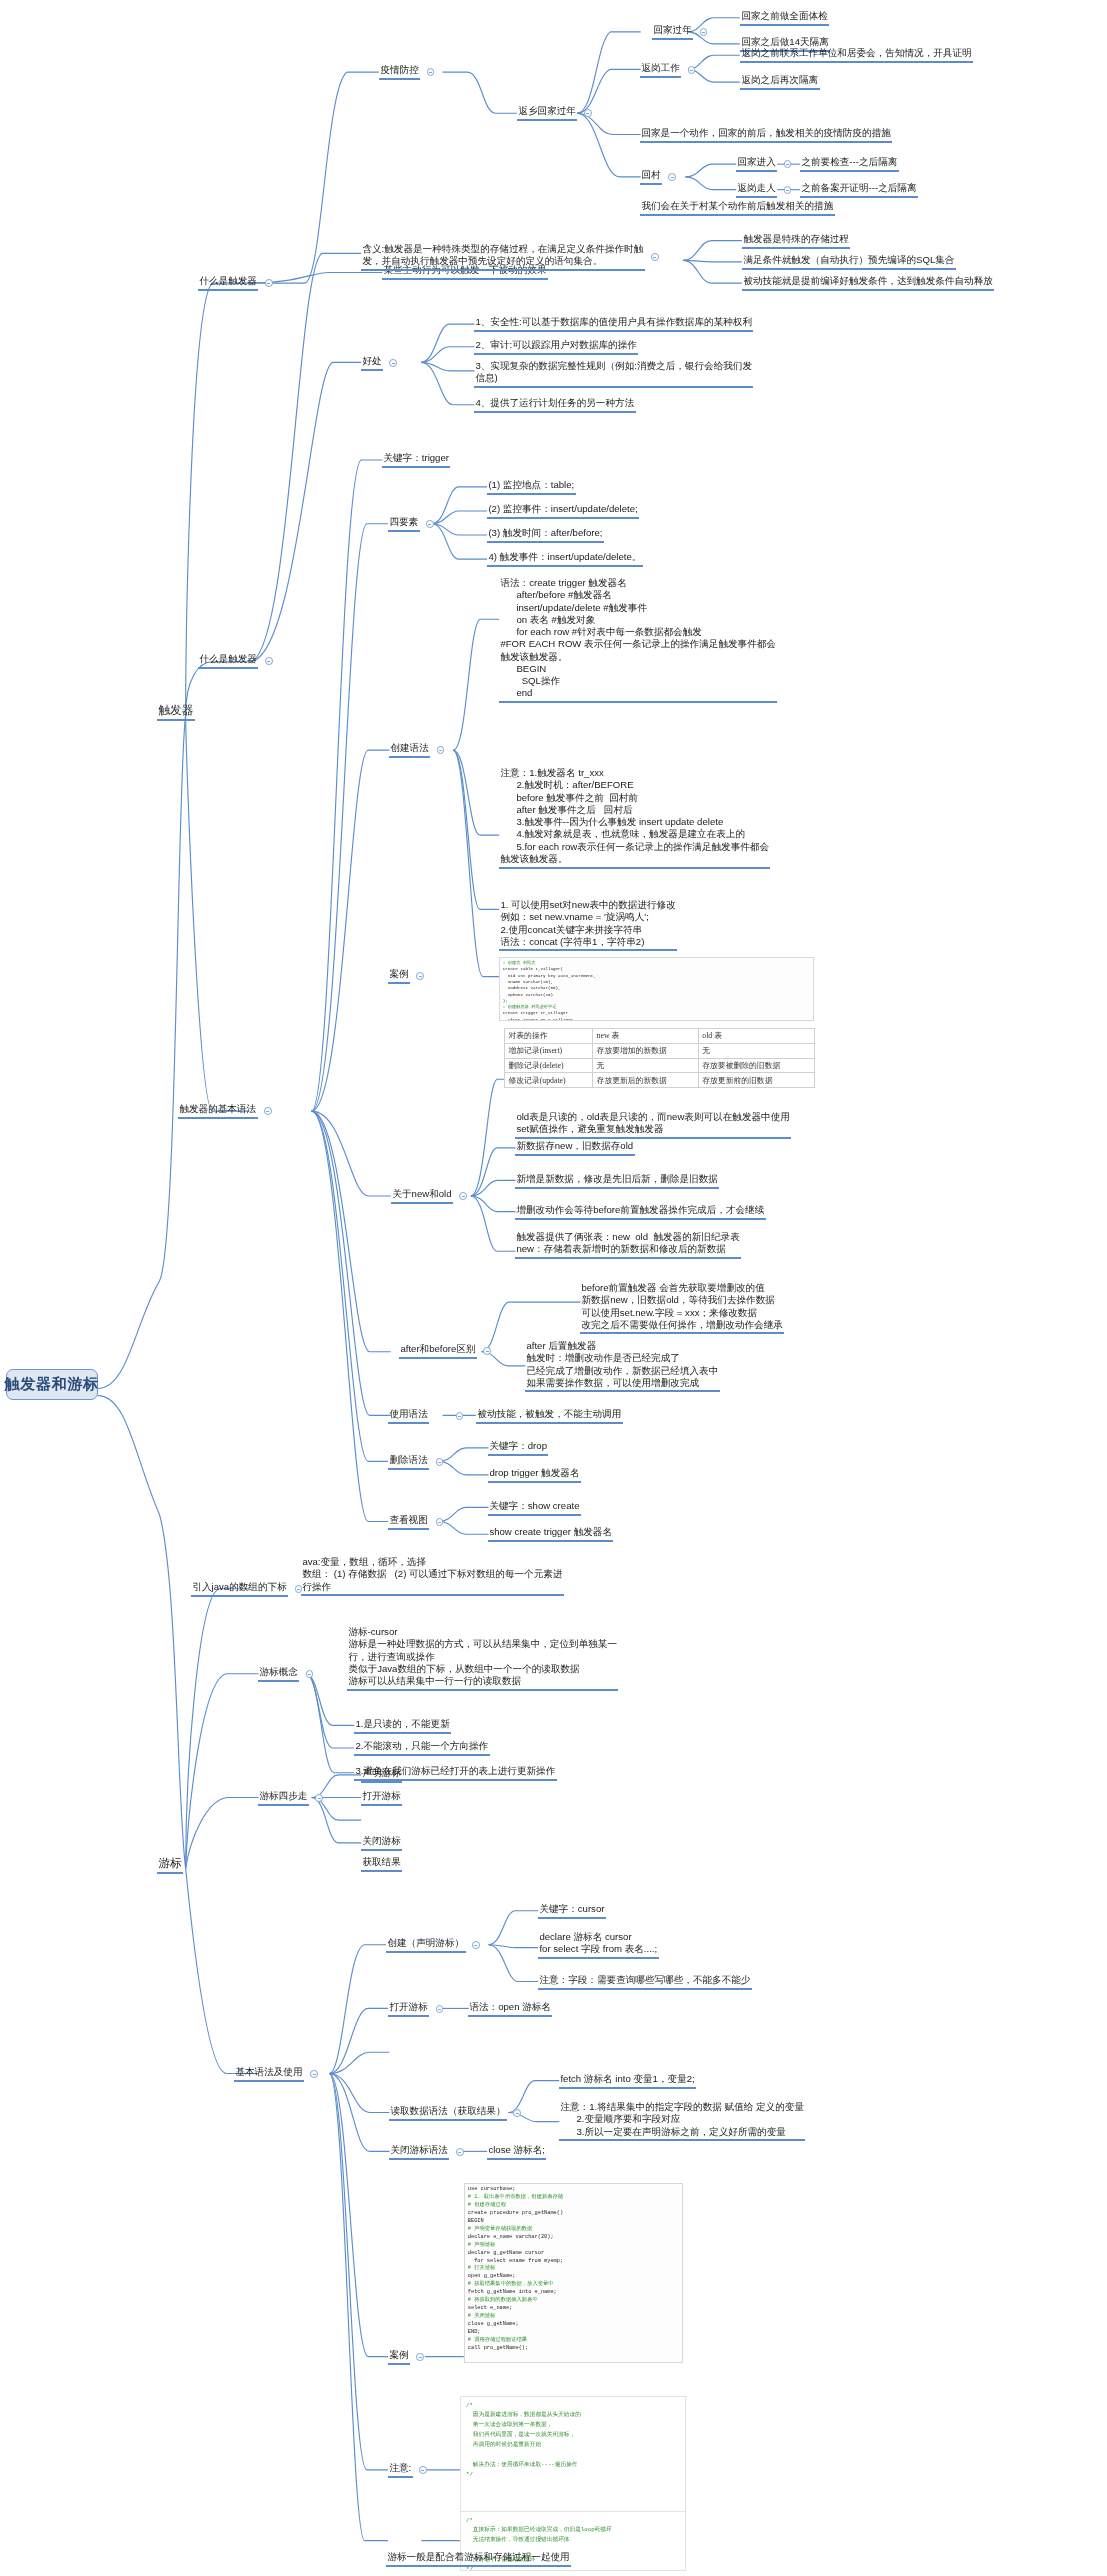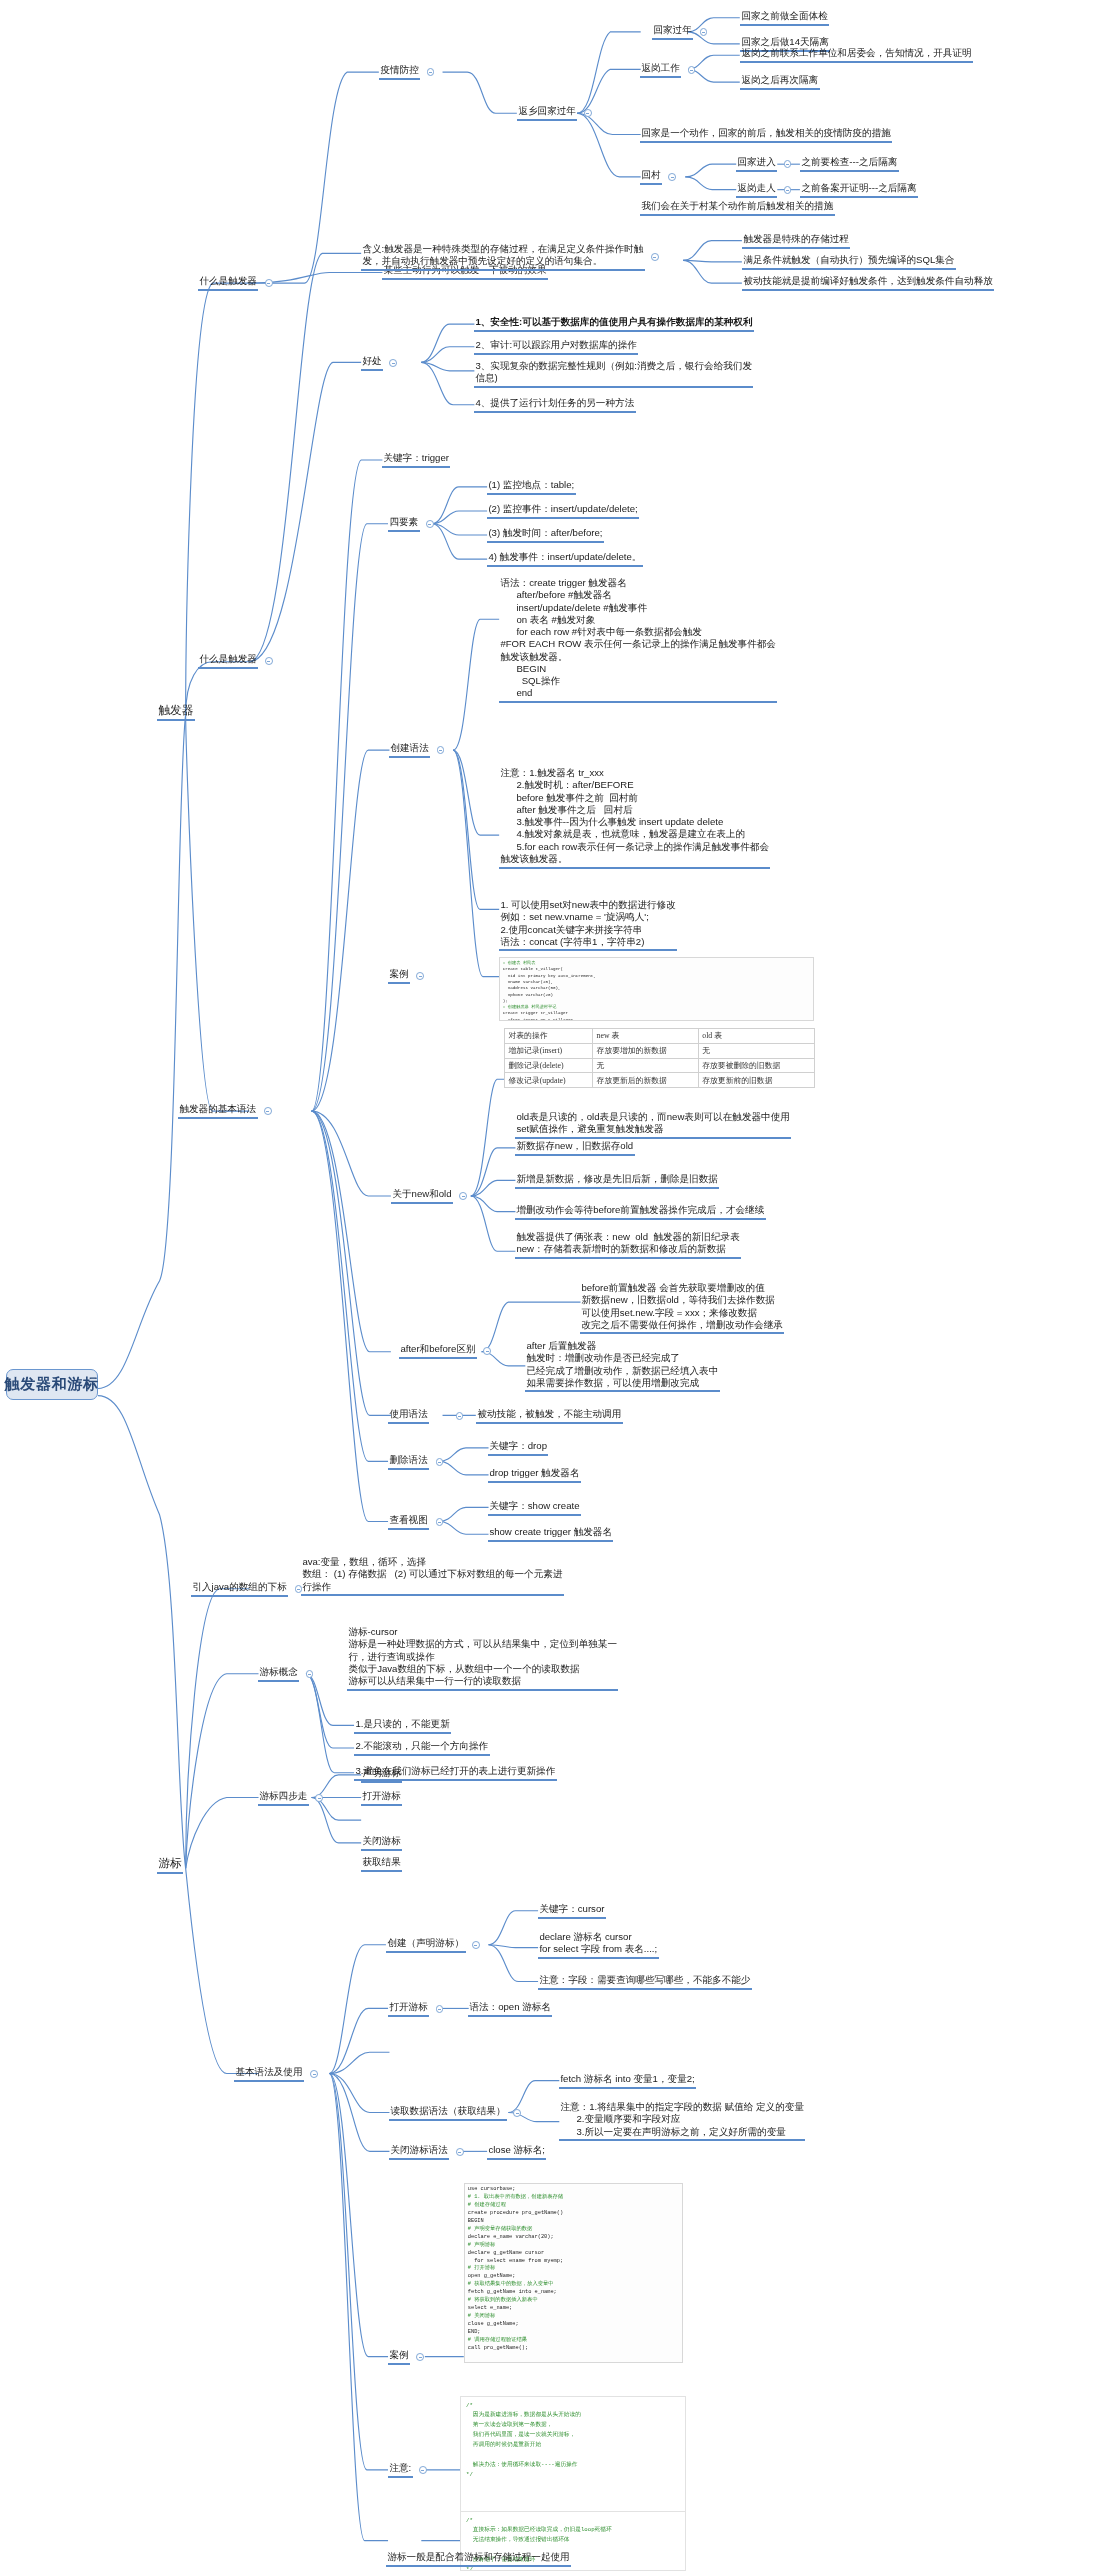--- a/index.html
+++ b/index.html
@@ -332,21 +332,21 @@
     <span class="tx">满足条件就触发（自动执行）预先编译的SQL集合</span>
   </div>
   <div class="topic sz13" style="left:742px; top:275px;">
     <span class="tx">被动技能就是提前编译好触发条件，达到触发条件自动释放</span>
   </div>
 
   <div class="topic sz13" style="left:361px; top:355px;">
     <span class="tx">好处</span>
     <span class="tg"></span>
   </div>
-  <div class="topic sz13" style="left:474px; top:316px;font-weight:bold;">
+  <div class="topic sz13" style="left:474px; top:316px;">
     <span class="tx">1、安全性:可以基于数据库的值使用户具有操作数据库的某种权利</span>
   </div>
   <div class="topic sz13" style="left:474px; top:339px;">
     <span class="tx">2、审计:可以跟踪用户对数据库的操作</span>
   </div>
   <div class="topic sz13" style="left:474px; top:360px;">
     <span class="tx">3、实现复杂的数据完整性规则（例如:消费之后，银行会给我们发
 信息)</span>
   </div>
   <div class="topic sz13" style="left:474px; top:397px;">

